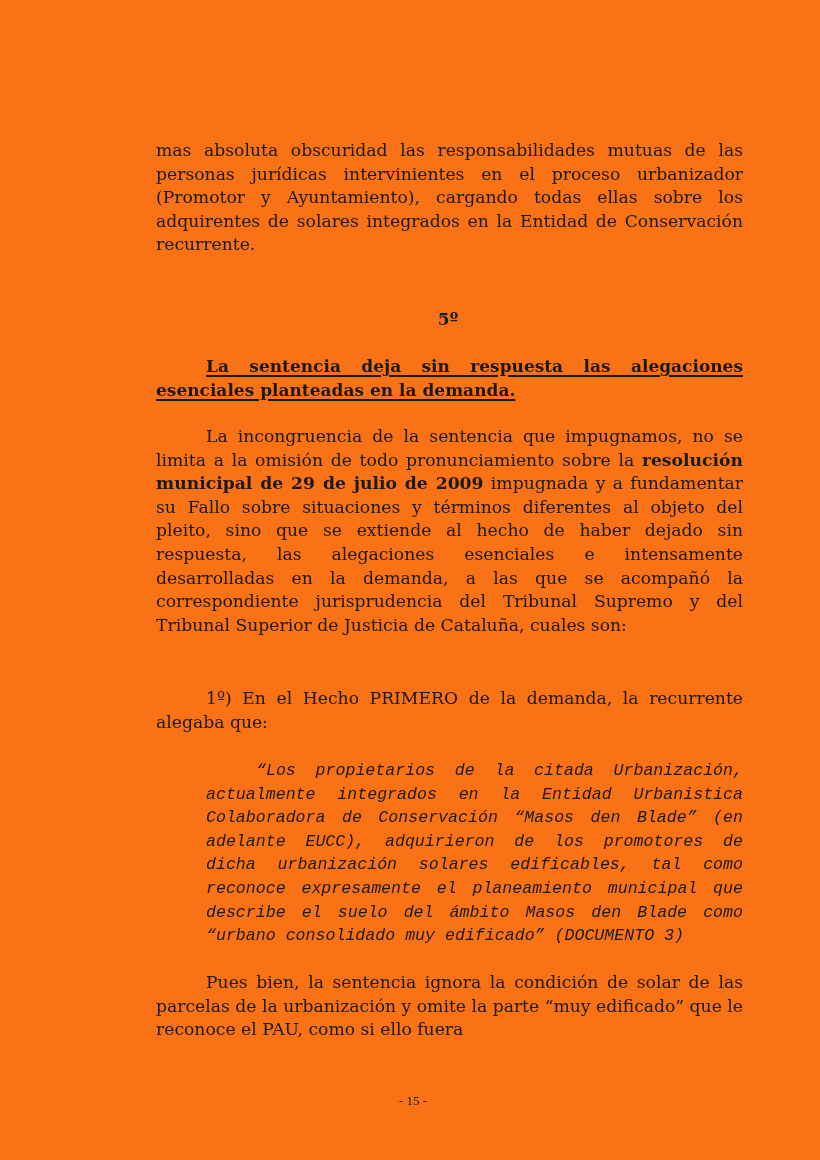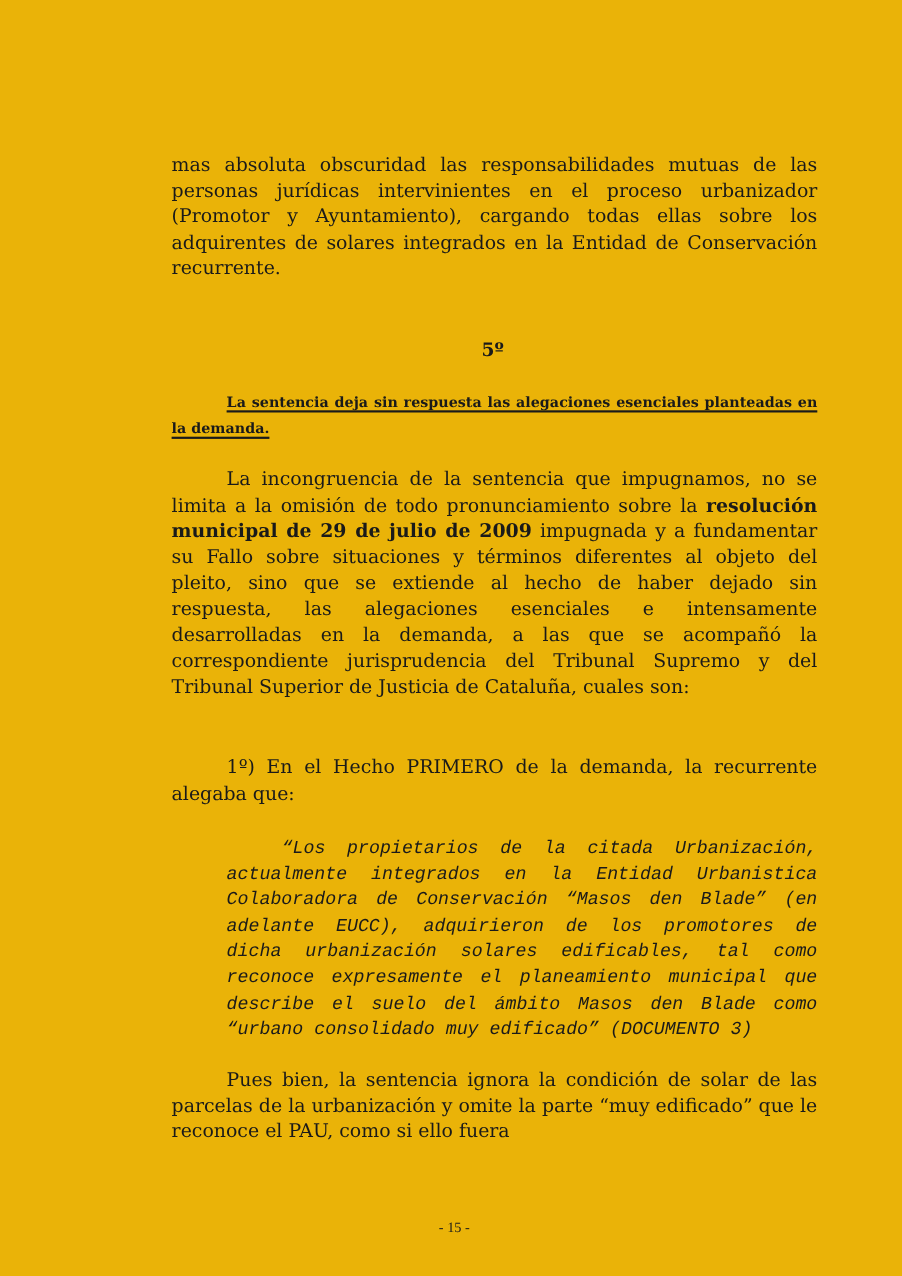--- a/index.html
+++ b/index.html
@@ -14,21 +14,21 @@
       overflow: hidden;
       font-family: "DejaVu Serif", serif;
       color: #1a1a1a;
     }
     .page {
       position: absolute;
       left: 0;
       top: 0;
       width: 820px;
       height: 1160px;
-      background: #eab308;
+      background: #f97316;
     }
     .body-text {
       position: absolute;
       left: 156px;
       width: 587px;
       font-size: 17.2px;
       line-height: 23.6px;
       text-align: justify;
       letter-spacing: 0;
     }
@@ -50,21 +50,21 @@
       padding-left: 76px;
       box-sizing: border-box;
     }
     .heading {
       position: absolute;
       left: 156px;
       width: 587px;
       top: 355px;
       font-family: "DejaVu Serif", serif;
       font-weight: bold;
-      font-size: 13px;
+      font-size: 17px;
       line-height: 23.6px;
       text-align: justify;
       text-indent: 50px;
     }
     .heading span {
       text-decoration: underline;
       text-decoration-thickness: 1.5px;
       text-underline-offset: 3px;
     }
     .quote {
@@ -86,21 +86,20 @@
     .footer {
       position: absolute;
       left: 0;
       width: 820px;
       top: 1093px;
       text-align: center;
       font-family: "Liberation Serif", serif;
       font-size: 13px;
       padding-left: 6px;
       box-sizing: border-box;
-      margin-top: 15px;
     }
   </style>
 </head>
 <body>
 
 <div class="page">
 
   <div class="body-text" style="top:139px;">
     <p class="p">mas absoluta obscuridad las responsabilidades mutuas de las personas jurídicas intervinientes en el proceso urbanizador (Promotor y Ayuntamiento), cargando todas ellas sobre los adquirentes de solares  integrados en la Entidad de Conservación recurrente.</p>
   </div>

